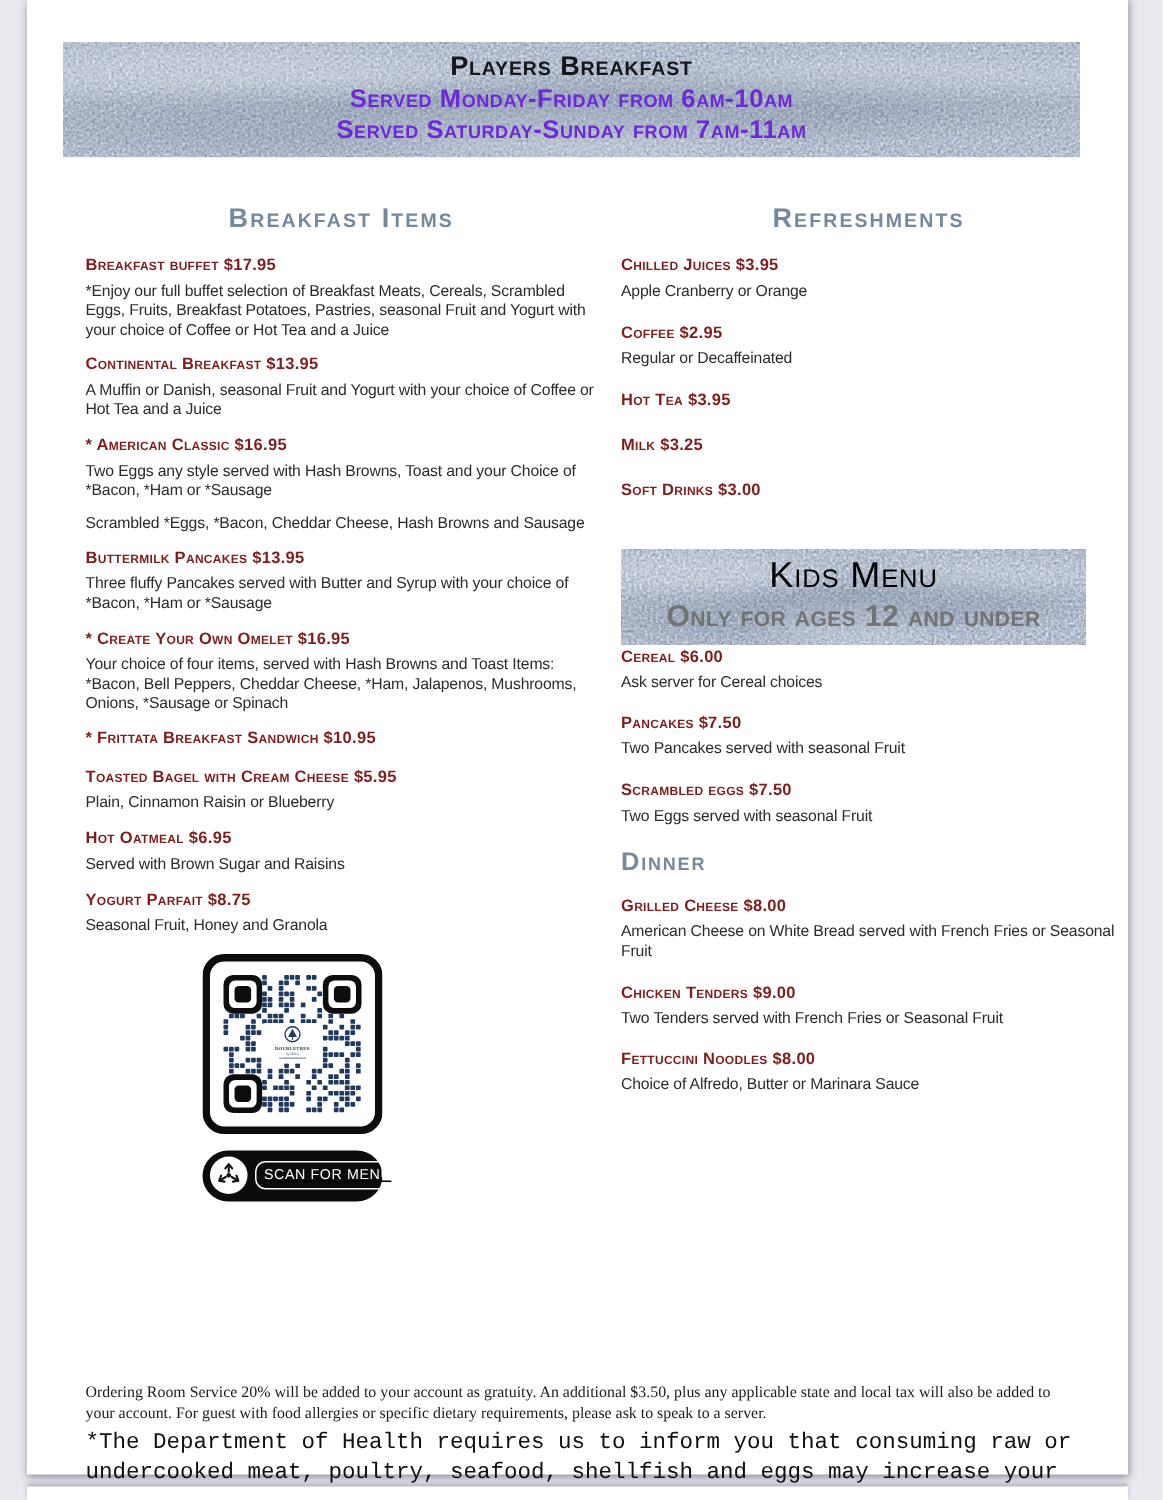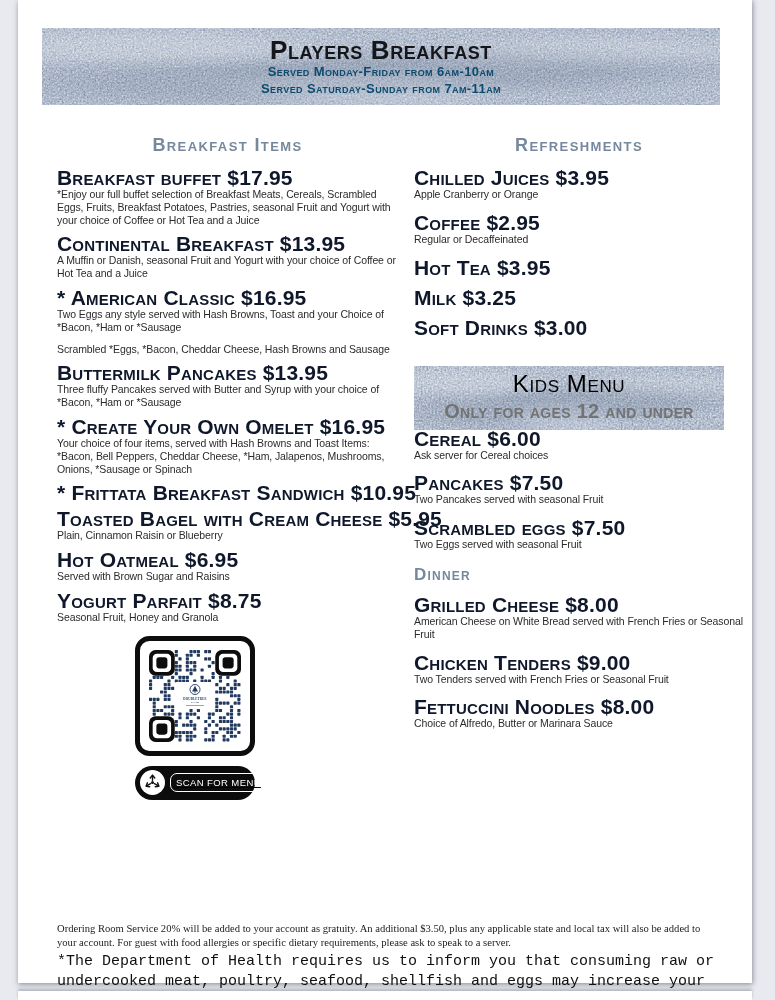--- a/index.html
+++ b/index.html
@@ -34,26 +34,26 @@
       radial-gradient(ellipse at 48% 80%, rgba(235,240,248,.22) 0 12%, rgba(255,255,255,0) 30%),
       radial-gradient(ellipse at 82% 30%, rgba(255,255,255,.16) 0 9%, rgba(255,255,255,0) 26%),
       radial-gradient(ellipse at 65% 55%, rgba(38,58,92,.14) 0 18%, rgba(38,58,92,0) 45%),
       radial-gradient(ellipse at 28% 70%, rgba(38,58,92,.12) 0 15%, rgba(38,58,92,0) 40%);
   }
   .banner-text{
     position:relative;height:100%;display:flex;flex-direction:column;
     align-items:center;justify-content:center;text-align:center;
   }
   .banner-title{
-    font-variant:small-caps;font-weight:700;font-size:26px;line-height:1.1;
+    font-variant:small-caps;font-weight:700;font-size:18px;line-height:1.1;
     letter-spacing:.6px;color:#14161b;
   }
   .banner-sub{
-    font-variant:small-caps;font-weight:700;font-size:13px;line-height:1.28;
-    letter-spacing:.4px;color:#0c4a6e;
+    font-variant:small-caps;font-weight:700;font-size:17px;line-height:1.28;
+    letter-spacing:.4px;color:#6d28d9;
   }
   .kids-title{
     font-variant:small-caps;font-weight:400;font-size:24px;line-height:1.1;
     letter-spacing:.6px;color:#000000;
   }
   .kids-sub{
     font-variant:small-caps;font-weight:700;font-size:20px;line-height:1.3;
     letter-spacing:.3px;color:#737373;
   }
   
@@ -63,22 +63,22 @@
     text-align:center;font-variant:small-caps;font-weight:700;font-size:18px;
     letter-spacing:1.4px;color:#76889e;margin:0 0 13px 0;
   }
   .sub-heading{
     font-variant:small-caps;font-weight:700;font-size:17px;
     letter-spacing:1.2px;color:#76889e;margin:14px 0 11px 0;
   }
   .menu-item{margin-bottom:9px;}
   .col-right .menu-item{margin-bottom:13px;}
   .item-title{
-    font-variant:small-caps;font-weight:700;font-size:21px;line-height:17px;
-    letter-spacing:.2px;color:#0f172a;white-space:nowrap;
+    font-variant:small-caps;font-weight:700;font-size:11px;line-height:17px;
+    letter-spacing:.2px;color:#7f1d1d;white-space:nowrap;
   }
   .item-desc{
     font-size:10.5px;line-height:12.8px;letter-spacing:-.1px;color:#2b2b2b;margin-top:2px;
   }
   .item-desc:empty{display:none;}
   
   .qr-wrap{margin:12px 0 0 78px;width:120px;text-decoration:underline;}
   .qr-pill{
     margin-top:6px;width:120px;height:34px;background:#0c0c0c;border-radius:17px;
     display:flex;align-items:center;gap:5px;padding:0 5px;box-sizing:border-box;

